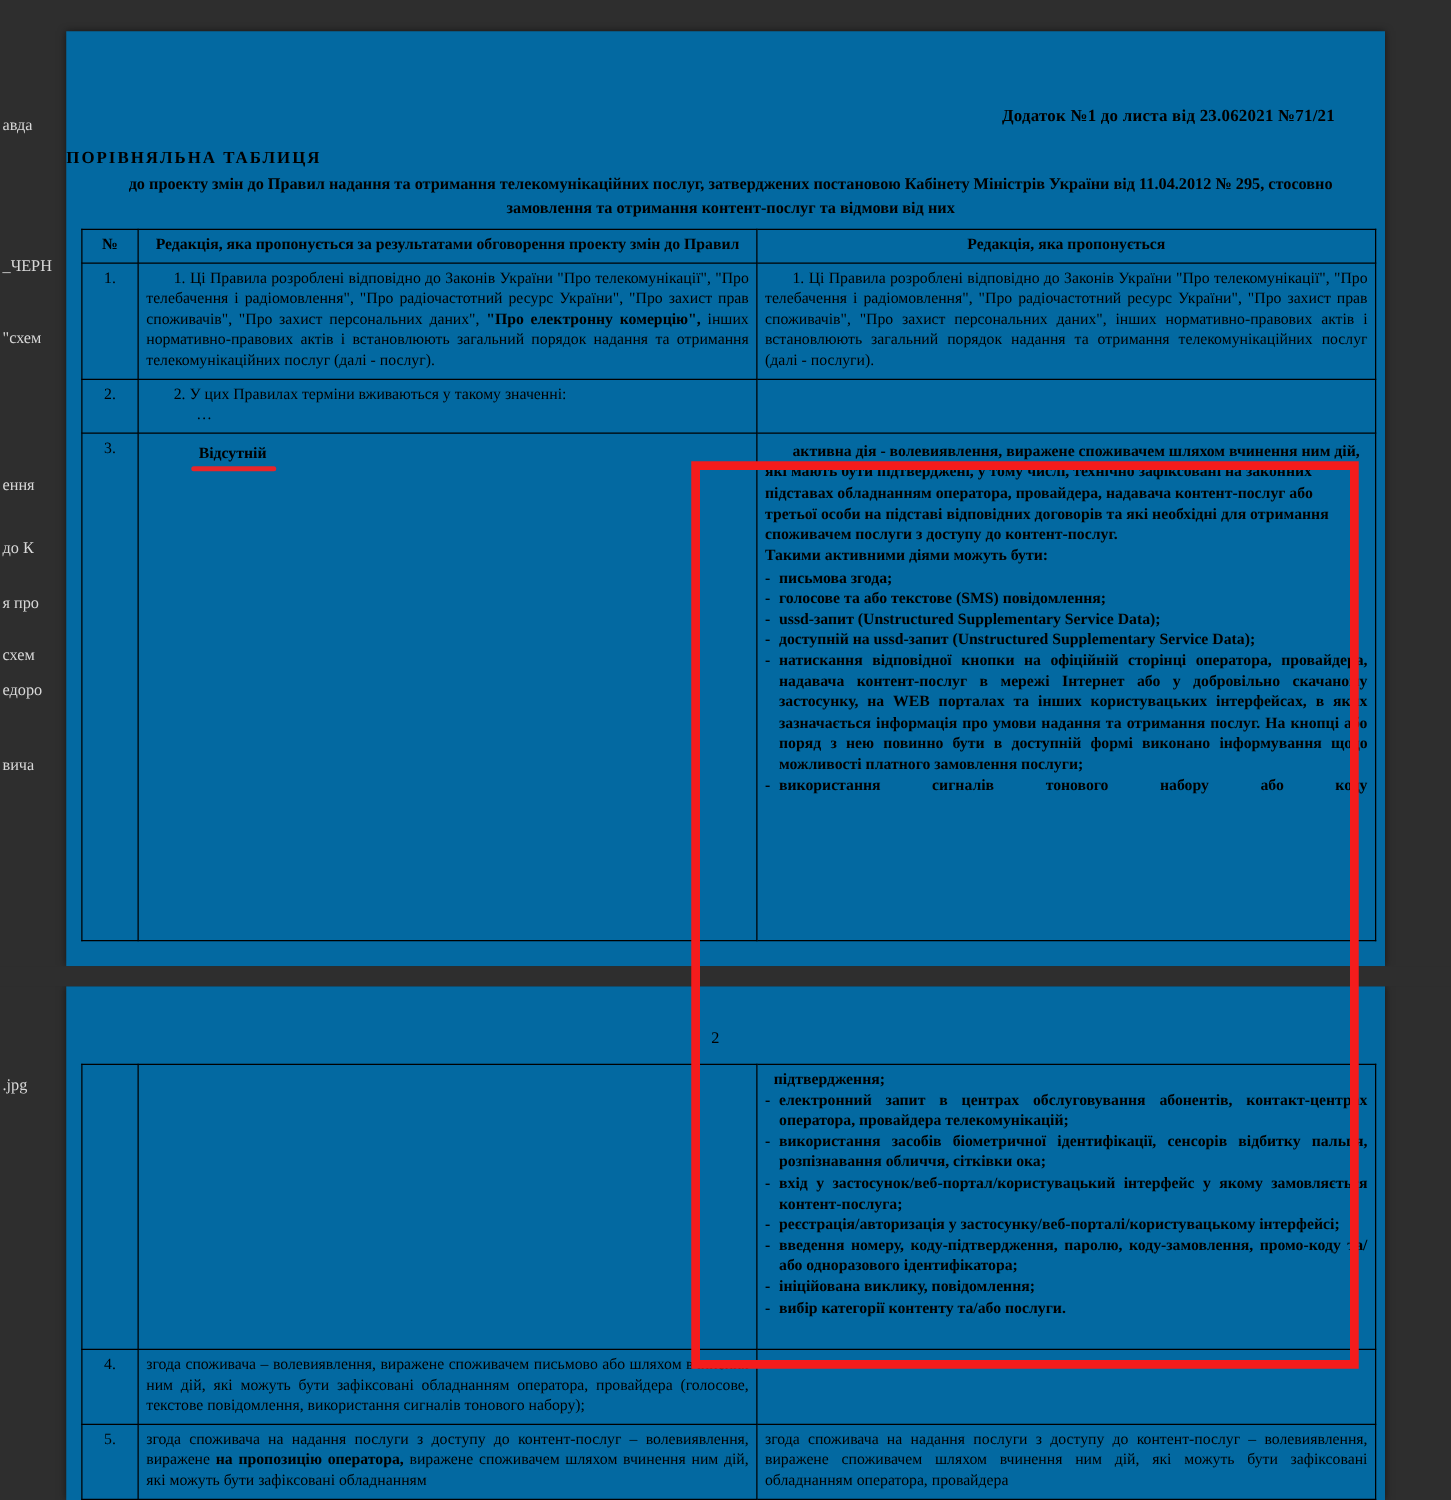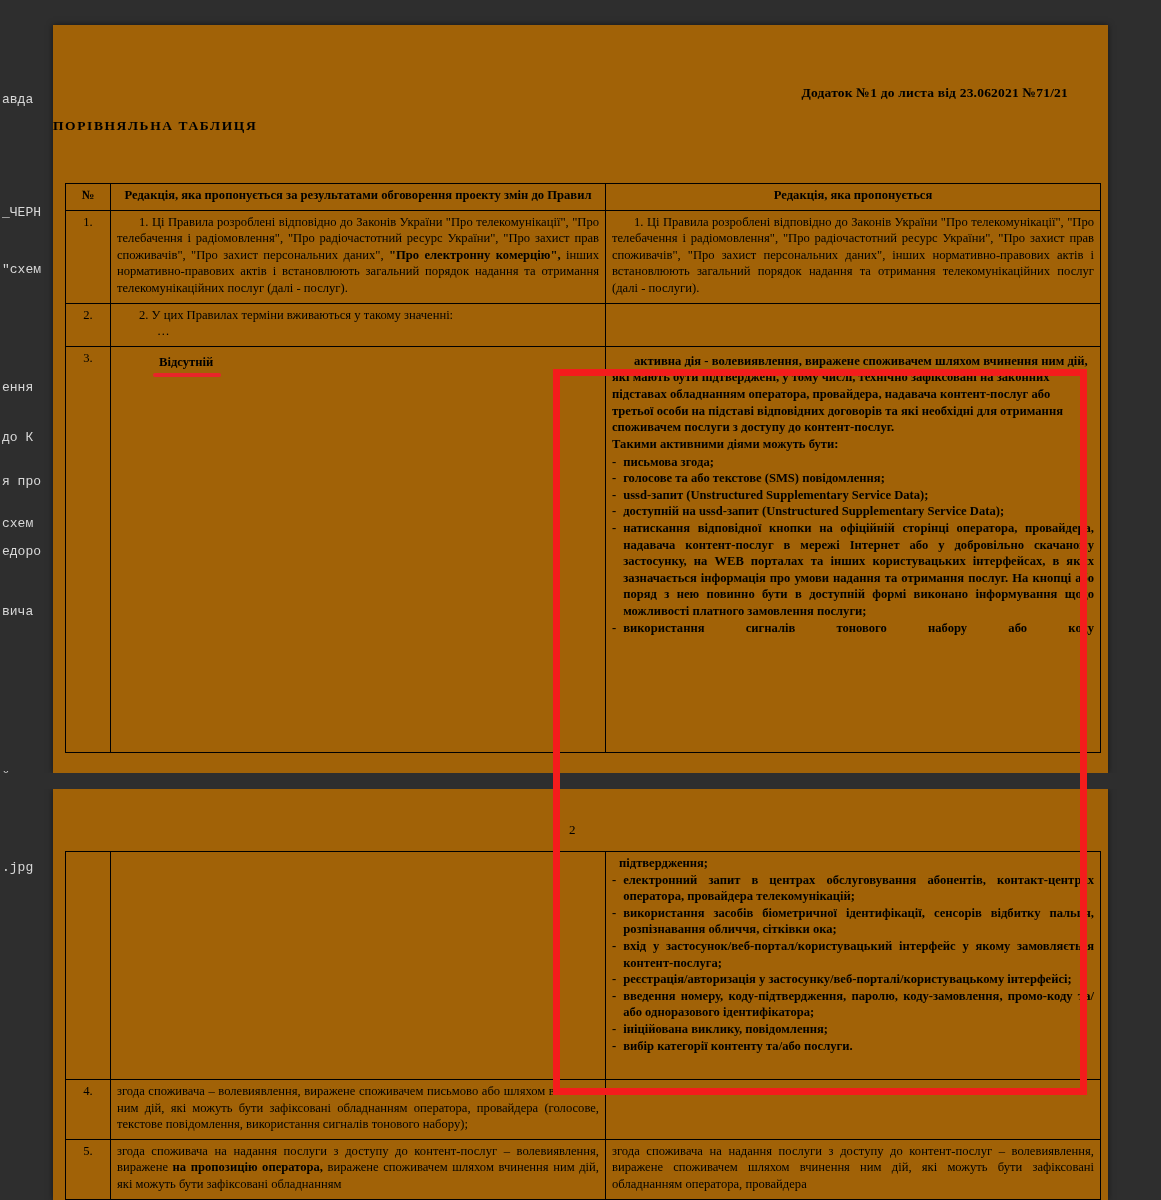--- a/index.html
+++ b/index.html
@@ -16,34 +16,34 @@
   }
 
   
   .bg-left {
     position: absolute;
     left: 0;
     top: 0;
     width: 60px;
     height: 1015px;
     color: #d8d8d8;
-    font-family: Liberation Mono, monospace;
+    font-family: Liberation Serif, serif;
     font-size: 13px;
     overflow: hidden;
   }
   .bg-left div {
     position: absolute;
     white-space: nowrap;
     left: 2px;
   }
 
   
   .page {
     position: absolute;
-    background: #a16207;
+    background: #0369a1;
     box-shadow: 0 0 6px rgba(0,0,0,0.55);
   }
   #page-1 { left: 53px; top: 25px; width: 1055px; height: 748px; }
   #page-2 { left: 53px; top: 789px; width: 1055px; height: 411px; }
 
   .page-inner {
     position: relative;
     width: 100%;
     height: 100%;
     overflow: hidden;
@@ -177,20 +177,21 @@
   <div style="top:544px">едоро</div>
   <div style="top:604px">вича</div>
   <div style="top:770px">йович</div>
   <div style="top:860px">.jpg</div>
 </div>
 
 <div class="page" id="page-1">
   <div class="page-inner">
     <div class="doc-head-right">Додаток №1 до листа від 23.062021 №71/21</div>
     <div class="doc-title">ПОРІВНЯЛЬНА ТАБЛИЦЯ</div>
+    <div class="doc-subtitle">до проекту змін до Правил надання та отримання телекомунікаційних послуг, затверджених постановою Кабінету Міністрів України від 11.04.2012 № 295, стосовно замовлення та отримання контент-послуг та відмови від них</div>
 
     <table class="cmp">
       <thead>
         <tr>
           <th class="col-num head-cell">№</th>
           <th class="col-a head-cell">Редакція, яка пропонується за результатами обговорення проекту змін до Правил</th>
           <th class="col-b head-cell">Редакція, яка пропонується</th>
         </tr>
       </thead>
       <tbody>

